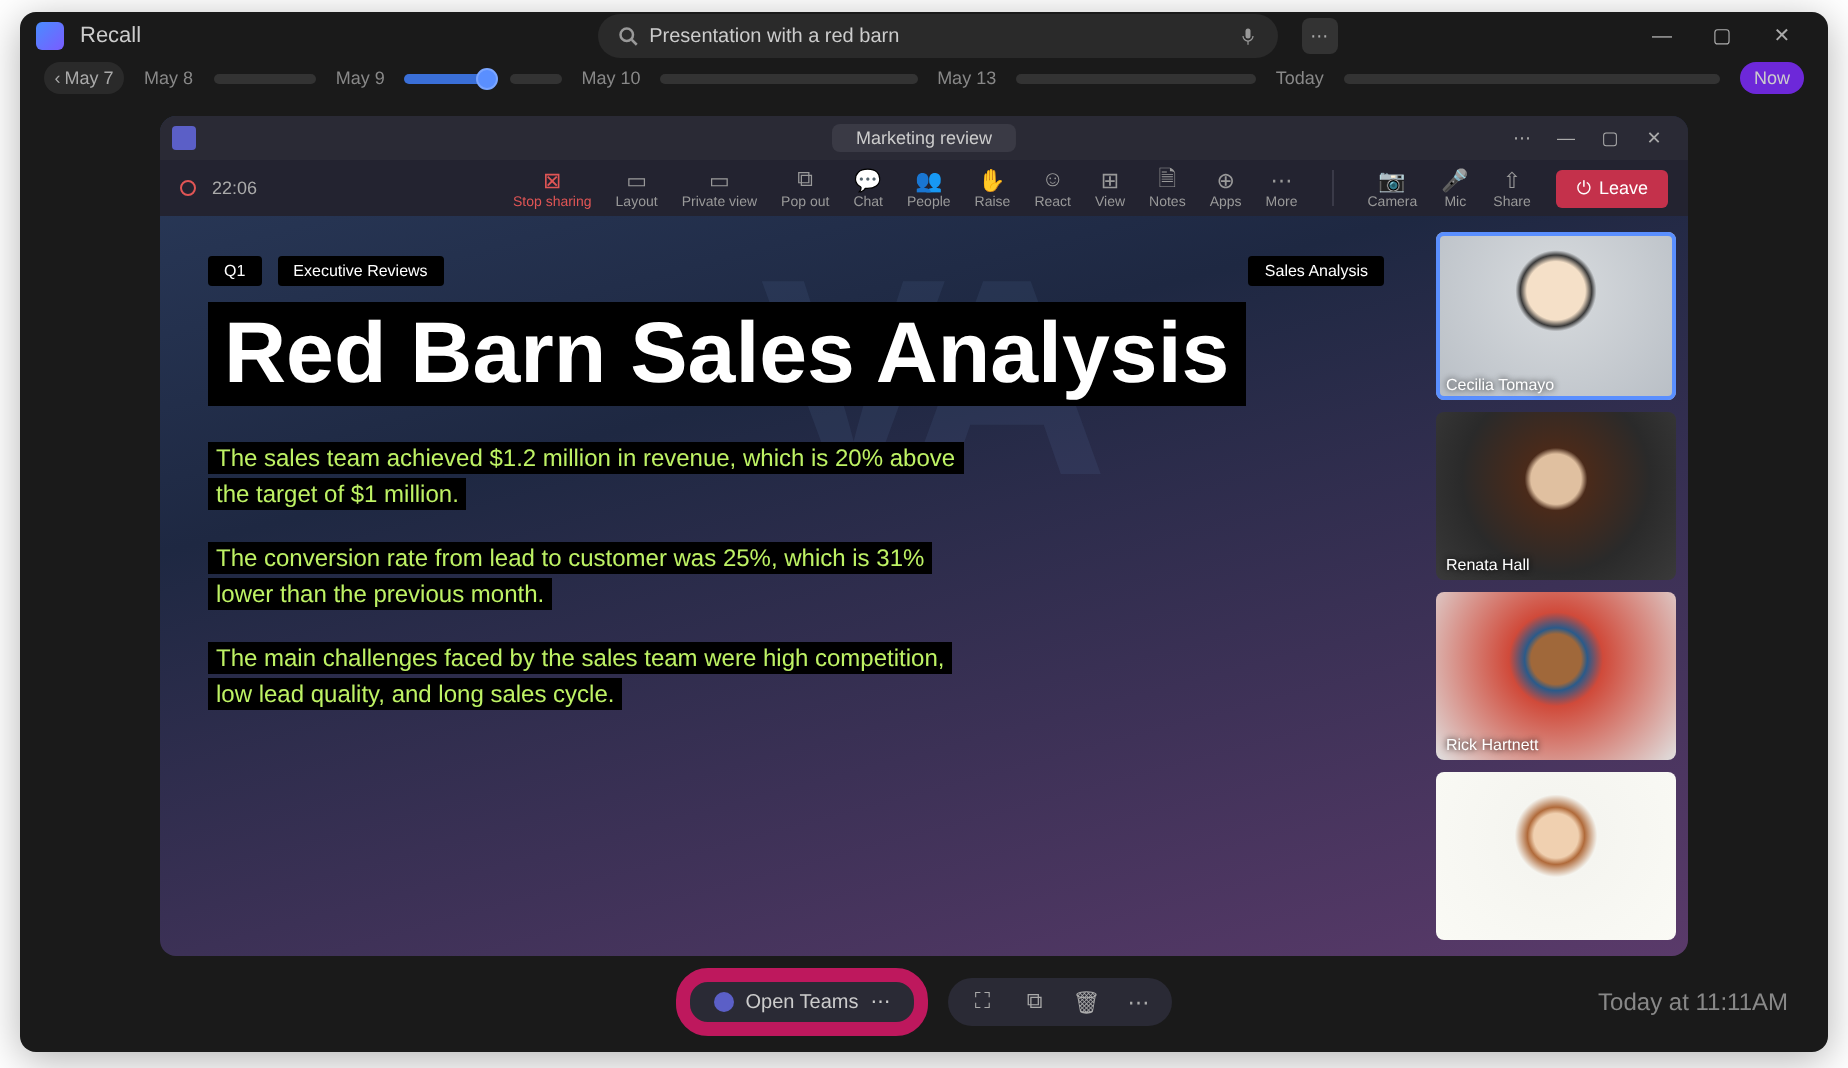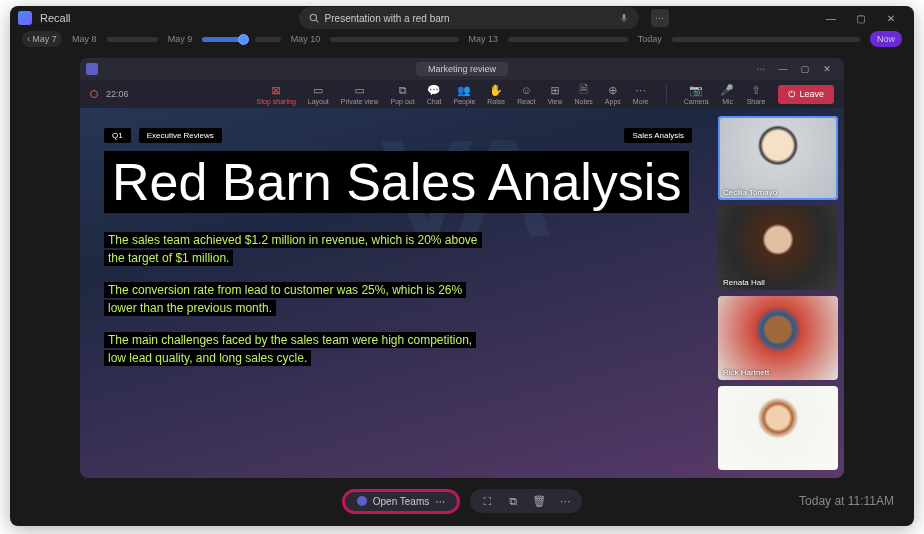--- a/index.html
+++ b/index.html
@@ -52,38 +52,38 @@
 .tw-leave { background: #c4314b; color: #fff; font-size: 9px; padding: 4px 10px; border-radius: 3px; display: flex; align-items: center; gap: 4px; }
 
 
 .tw-body { flex: 1; display: flex; position: relative; overflow: hidden; }
 .wm { position: absolute; inset: 0; display: flex; justify-content: center; pointer-events: none; }
 .wm-text { font-size: 140px; font-weight: 700; color: rgba(100,130,180,0.12); letter-spacing: -10px; }
 .slide { flex: 1; padding: 20px 24px; position: relative; z-index: 1; }
 .slide-tags-top { display: flex; gap: 8px; align-items: center; margin-bottom: 10px; }
 .slide-tag { background: #000; color: #fff; font-size: 8px; padding: 3px 8px; border-radius: 2px; }
 .slide-tag-right { position: absolute; right: 24px; top: 20px; background: #000; color: #fff; font-size: 8px; padding: 3px 8px; border-radius: 2px; }
-.slide-title { font-size: 52px; font-weight: 400; line-height: 1.15; margin-bottom: 18px; }
+.slide-title { font-size: 43px; font-weight: 700; line-height: 1.15; margin-bottom: 18px; }
 .slide-title span { background: #000; color: #fff; padding: 2px 8px; box-decoration-break: clone; -webkit-box-decoration-break: clone; }
 .slide-para { font-size: 12px; line-height: 1.5; margin-bottom: 14px; max-width: 380px; }
 .slide-para span { background: #000; color: #bef264; padding: 1px 4px; box-decoration-break: clone; -webkit-box-decoration-break: clone; }
 
 
 .participants { width: 128px; padding: 8px 6px 8px 2px; display: flex; flex-direction: column; gap: 6px; align-items: center; }
 .p-tile { width: 120px; height: 84px; border-radius: 4px; position: relative; overflow: hidden; }
 .p-name { position: absolute; bottom: 3px; left: 5px; color: #fff; font-size: 8px; text-shadow: 0 0 3px #000; }
 .p-tile.active { outline: 2px solid #5a8fff; outline-offset: -2px; }
 .p-bg1 { background: radial-gradient(circle at 50% 35%, #f5e0c8 0%, #f5e0c8 18%, #3a3a3a 22%, #d0d4d8 25%, #b8bec5 100%); }
 .p-bg2 { background: radial-gradient(circle at 50% 40%, #a0683a 0%, #a0683a 16%, #2a5a8a 20%, #d04a3a 30%, #e0e0e0 100%); }
 .p-bg3 { background: radial-gradient(circle at 50% 40%, #e0c0a0 0%, #e0c0a0 16%, #4a2a1a 20%, #2a2a2a 60%, #3a3a3a 100%); }
 .p-bg4 { background: radial-gradient(circle at 50% 38%, #f0d0b0 0%, #f0d0b0 14%, #b06a3a 18%, #f5f5f0 26%, #fafaf5 100%); }
 
 
 .bottombar { position: absolute; bottom: 10px; left: 0; right: 0; height: 30px; display: flex; align-items: center; justify-content: center; gap: 10px; padding: 0 20px; }
-.open-pill { background: #2a2a35; border: 3px solid #be185d; border-radius: 16px; padding: 4px 12px; display: flex; align-items: center; gap: 6px; color: #ccc; font-size: 10px; }
+.open-pill { background: #2a2a35; border: 7px solid #be185d; border-radius: 16px; padding: 4px 12px; display: flex; align-items: center; gap: 6px; color: #ccc; font-size: 10px; }
 .open-pill .dot { width: 10px; height: 10px; border-radius: 50%; background: #5b5fc7; }
 .bb-group { background: #2a2a35; border-radius: 14px; padding: 3px 8px; display: flex; gap: 8px; align-items: center; }
 .bb-ic { width: 18px; height: 18px; display: flex; align-items: center; justify-content: center; color: #aaa; font-size: 11px; }
 .bb-timestamp { position: absolute; right: 20px; color: #888; font-size: 12px; margin-left: 19px; }
 </style>
 </head>
 <body>
 
 <div class="outer">
 
@@ -227,21 +227,21 @@
           </div>
 
         <div class="slide">
           <div class="slide-tags-top">
             <div class="slide-tag">Q1</div>
             <div class="slide-tag">Executive Reviews</div>
           </div>
           <div class="slide-tag-right">Sales Analysis</div>
           <h1 class="slide-title"><span>Red Barn Sales Analysis</span></h1>
           <p class="slide-para"><span>The sales team achieved $1.2 million in revenue, which is 20% above the target of $1 million.</span></p>
-          <p class="slide-para"><span>The conversion rate from lead to customer was 25%, which is 26% lower than the previous month.</span></p>
+          <p class="slide-para"><span>The conversion rate from lead to customer was 25%, which is 31% lower than the previous month.</span></p>
           <p class="slide-para"><span>The main challenges faced by the sales team were high competition, low lead quality, and long sales cycle.</span></p>
         </div>
 
         <div class="participants">
           <div class="p-tile p-bg1 active">
               <div class="p-name">Cecilia Tomayo</div>
             </div>
           <div class="p-tile p-bg3">
               <div class="p-name">Renata Hall</div>
             </div>

